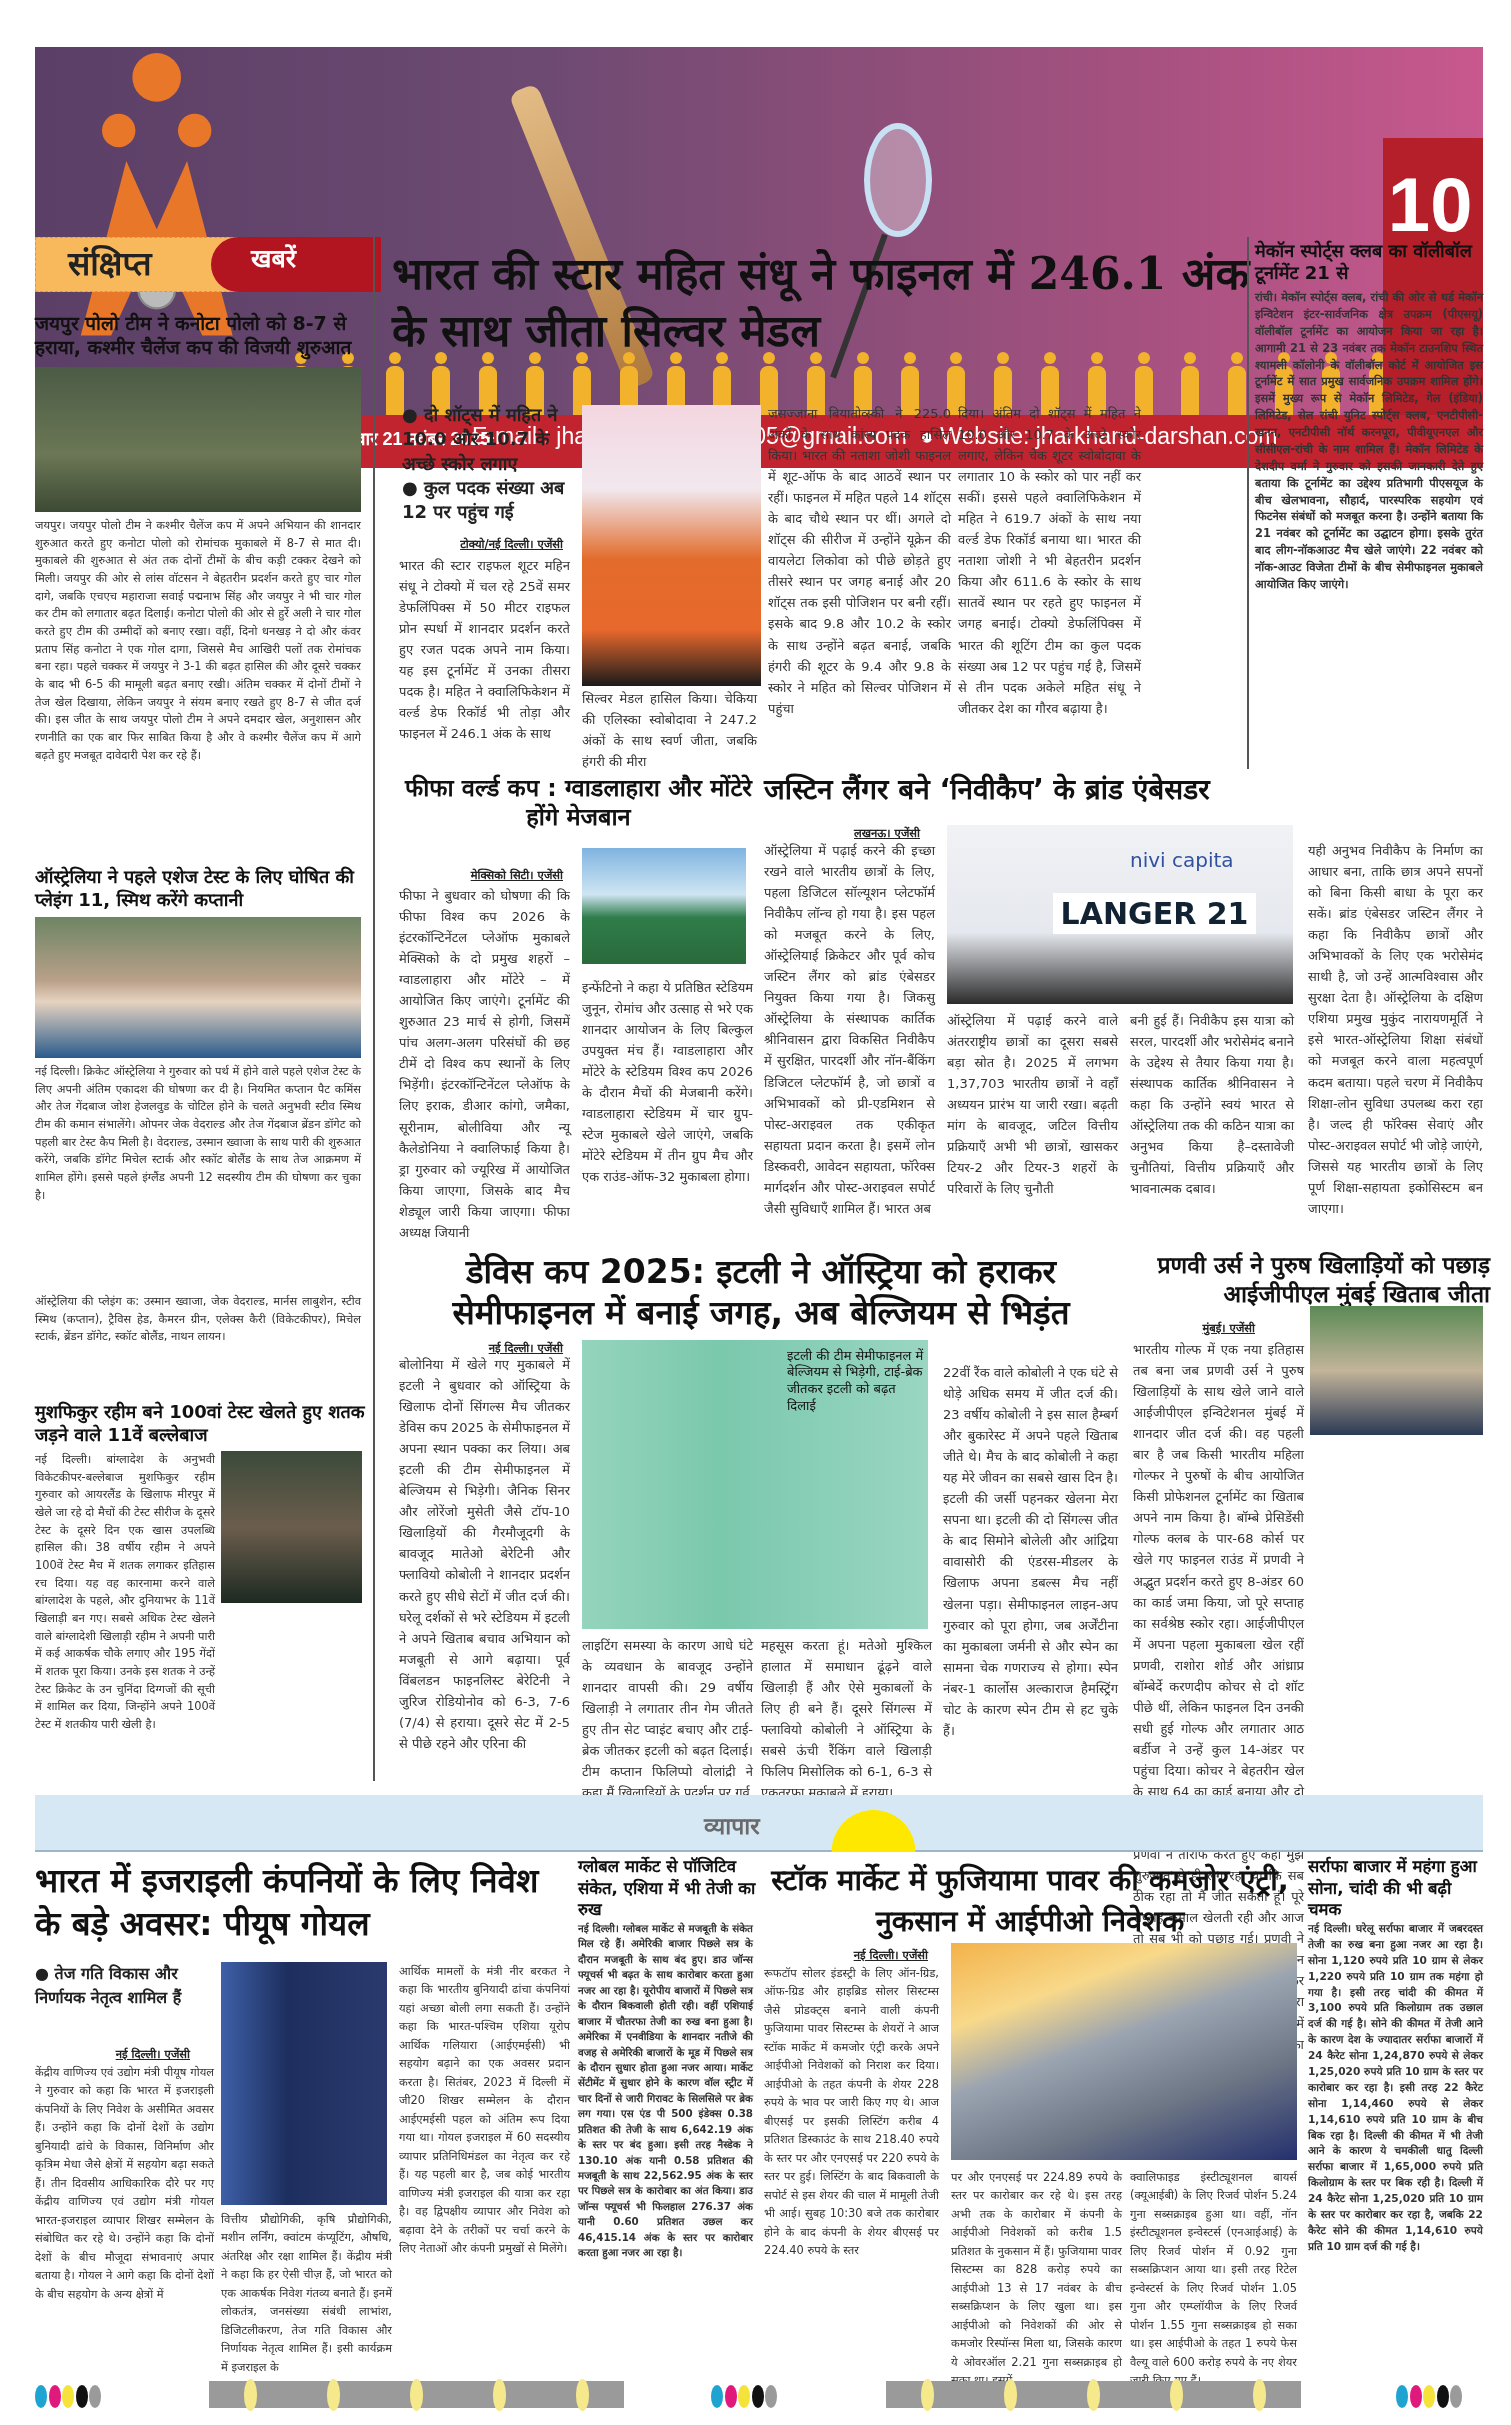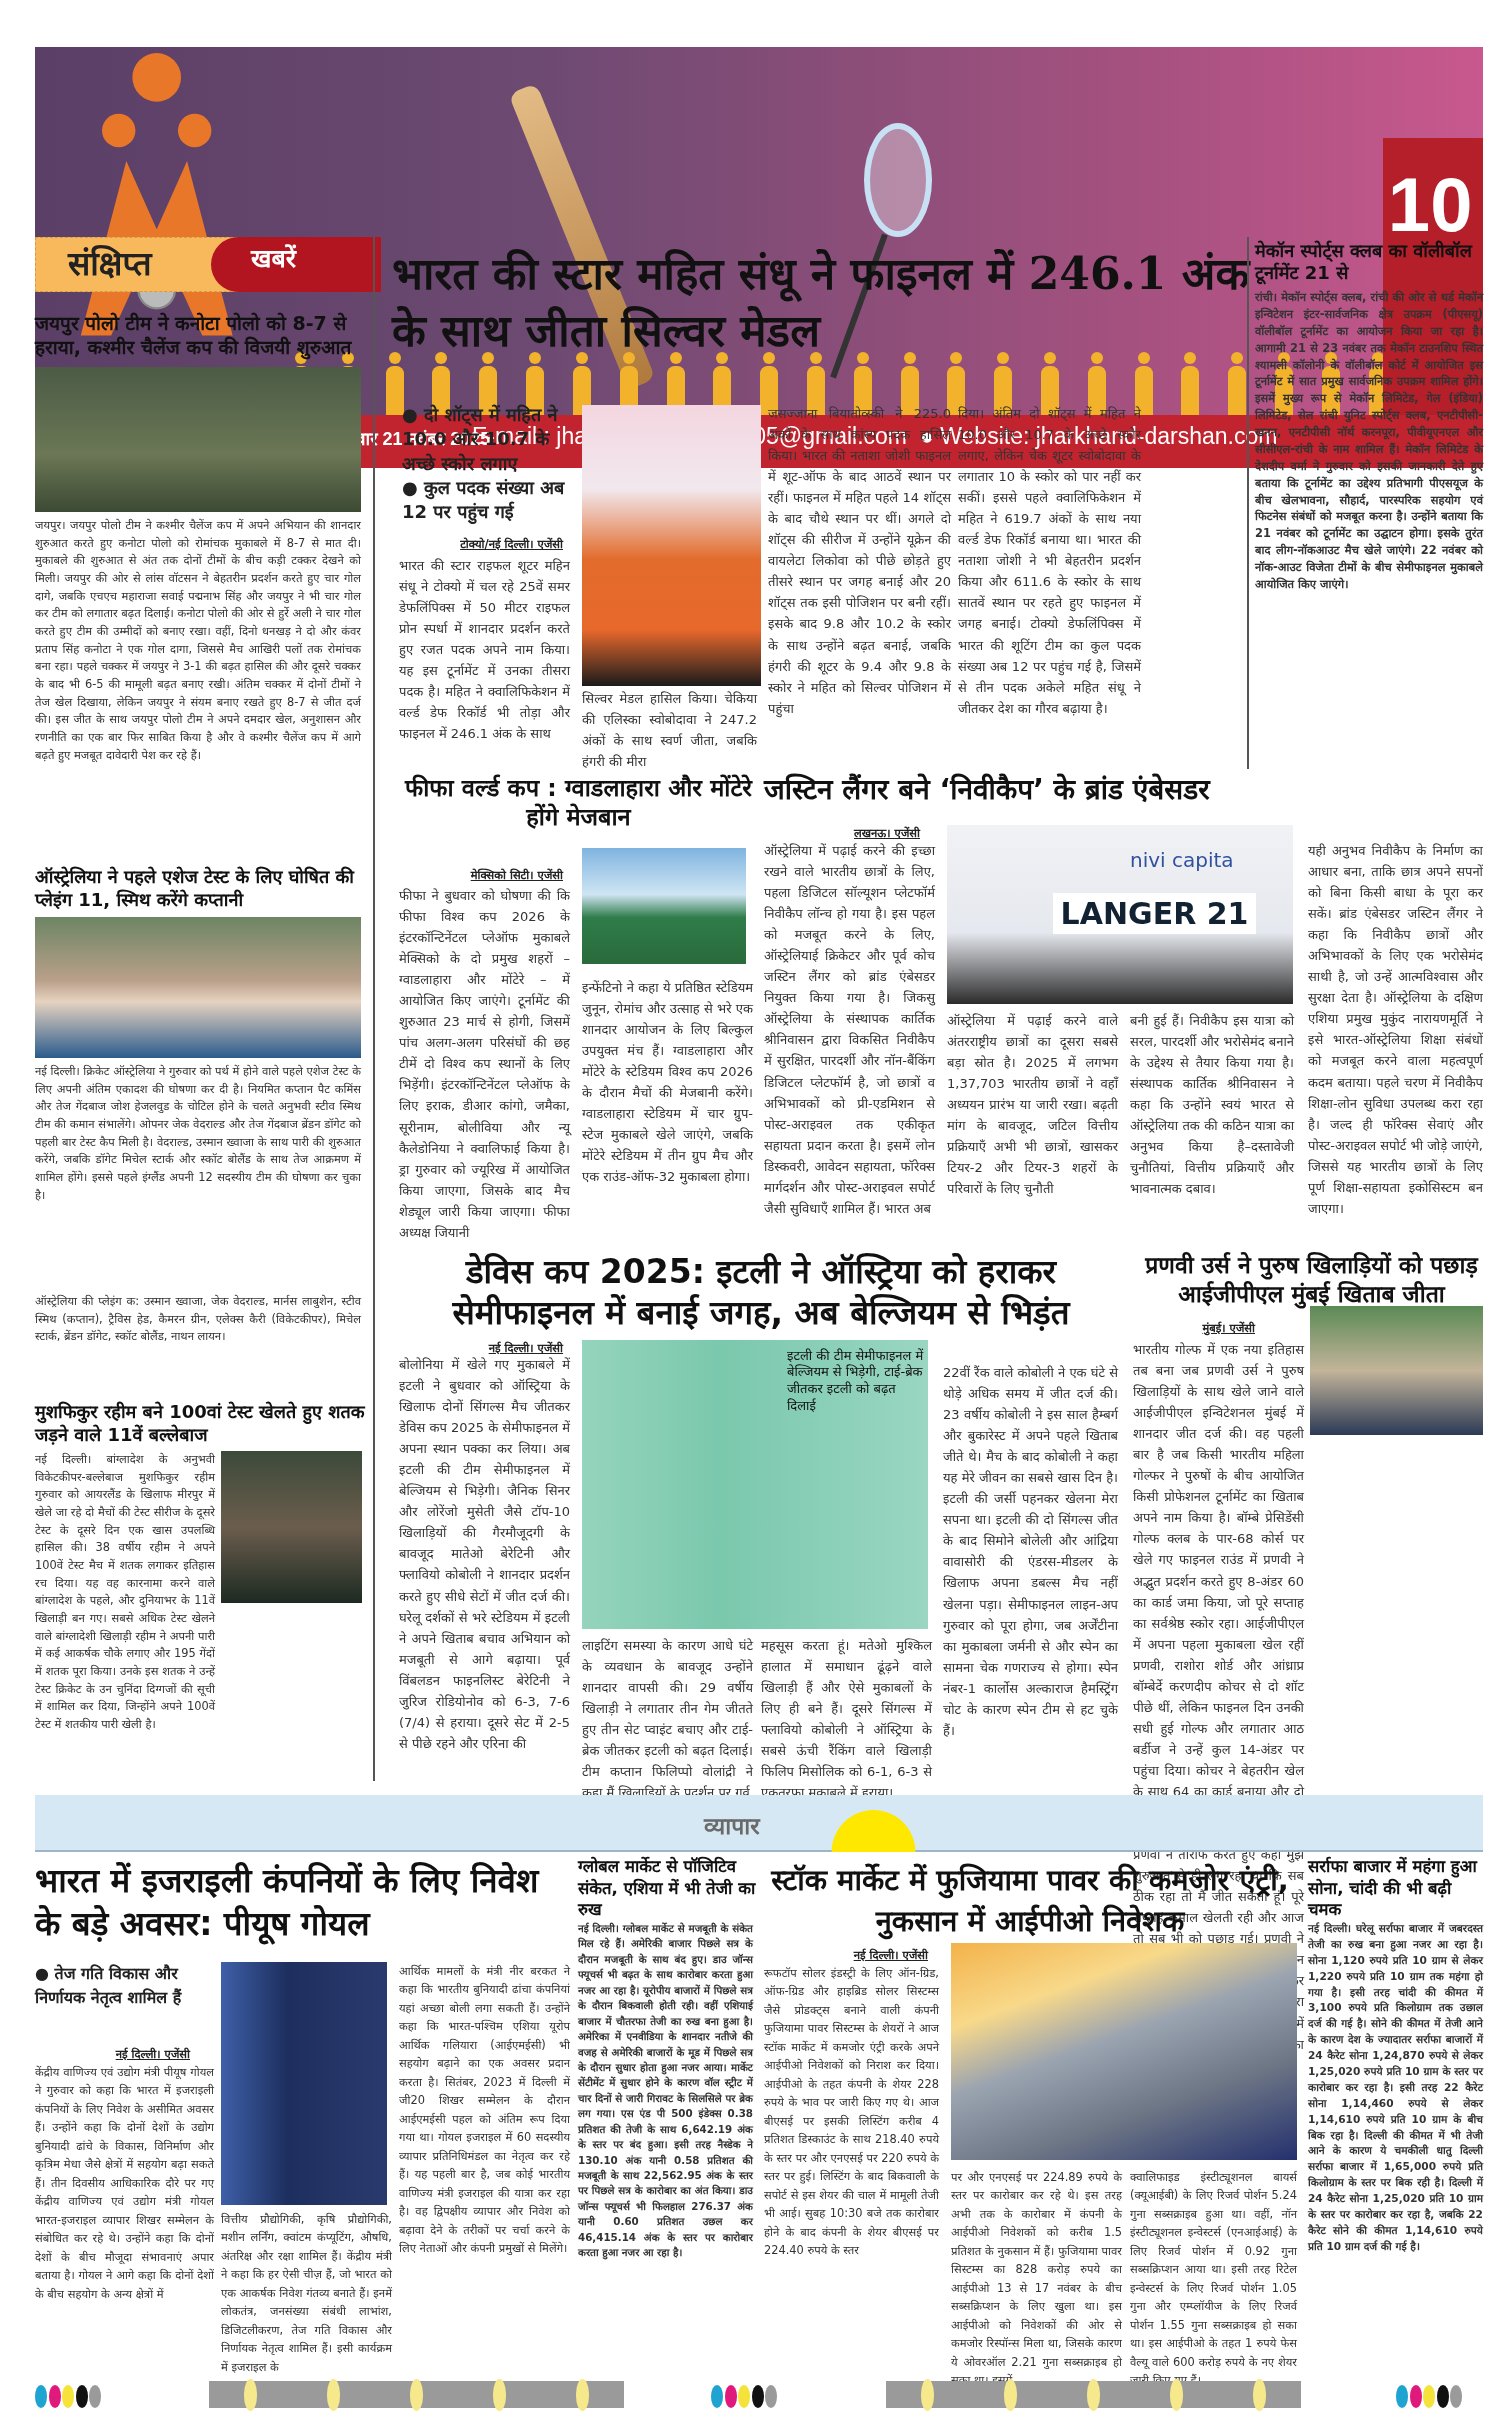--- a/index.html
+++ b/index.html
@@ -229,21 +229,21 @@
 <div class="abs hl" style="left:396px;top:1251px;width:730px;font-size:33px;text-align:center;line-height:1.25">डेविस कप 2025: इटली ने ऑस्ट्रिया को हराकर सेमीफाइनल में बनाई जगह, अब बेल्जियम से भिड़ंत</div>
 <div class="abs dl" style="left:426px;top:1340px;width:137px">नई दिल्ली। एजेंसी</div>
 <div class="abs body" style="left:399px;top:1354px;width:171px">बोलोनिया में खेले गए मुकाबले में इटली ने बुधवार को ऑस्ट्रिया के खिलाफ दोनों सिंगल्स मैच जीतकर डेविस कप 2025 के सेमीफाइनल में अपना स्थान पक्का कर लिया। अब इटली की टीम सेमीफाइनल में बेल्जियम से भिड़ेगी। जैनिक सिनर और लोरेंजो मुसेती जैसे टॉप-10 खिलाड़ियों की गैरमौजूदगी के बावजूद मातेओ बेरेटिनी और फ्लावियो कोबोली ने शानदार प्रदर्शन करते हुए सीधे सेटों में जीत दर्ज की। घरेलू दर्शकों से भरे स्टेडियम में इटली ने अपने खिताब बचाव अभियान को मजबूती से आगे बढ़ाया। पूर्व विंबलडन फाइनलिस्ट बेरेटिनी ने जुरिज रोडियोनोव को 6-3, 7-6 (7/4) से हराया। दूसरे सेट में 2-5 से पीछे रहने और एरिना की</div>
 <div class="abs img" style="left:582px;top:1340px;width:346px;height:289px;background:linear-gradient(90deg,#95d4bd,#7ac8ad 40%,#9ad6c2)">
   <div class="abs" style="left:205px;top:7.6px;width:137px;font-size:13px;font-weight:normal;color:#111;line-height:1.3">इटली की टीम सेमीफाइनल में बेल्जियम से भिड़ेगी, टाई-ब्रेक जीतकर इटली को बढ़त दिलाई</div>
 </div>
 <div class="abs body" style="left:582px;top:1635px;width:171px">लाइटिंग समस्या के कारण आधे घंटे के व्यवधान के बावजूद उन्होंने शानदार वापसी की। 29 वर्षीय खिलाड़ी ने लगातार तीन गेम जीतते हुए तीन सेट प्वाइंट बचाए और टाई-ब्रेक जीतकर इटली को बढ़त दिलाई। टीम कप्तान फिलिप्पो वोलांद्री ने कहा मैं खिलाड़ियों के प्रदर्शन पर गर्व</div>
 <div class="abs body" style="left:761px;top:1635px;width:171px">महसूस करता हूं। मतेओ मुश्किल हालात में समाधान ढूंढ़ने वाले खिलाड़ी हैं और ऐसे मुकाबलों के लिए ही बने हैं। दूसरे सिंगल्स में फ्लावियो कोबोली ने ऑस्ट्रिया के सबसे ऊंची रैंकिंग वाले खिलाड़ी फिलिप मिसोलिक को 6-1, 6-3 से एकतरफा मुकाबले में हराया।</div>
 <div class="abs body" style="left:943px;top:1362px;width:175px">22वीं रैंक वाले कोबोली ने एक घंटे से थोड़े अधिक समय में जीत दर्ज की। 23 वर्षीय कोबोली ने इस साल हैम्बर्ग और बुकारेस्ट में अपने पहले खिताब जीते थे। मैच के बाद कोबोली ने कहा यह मेरे जीवन का सबसे खास दिन है। इटली की जर्सी पहनकर खेलना मेरा सपना था। इटली की दो सिंगल्स जीत के बाद सिमोने बोलेली और आंद्रिया वावासोरी की एंडरस-मीडलर के खिलाफ अपना डबल्स मैच नहीं खेलना पड़ा। सेमीफाइनल लाइन-अप गुरुवार को पूरा होगा, जब अर्जेंटीना का मुकाबला जर्मनी से और स्पेन का सामना चेक गणराज्य से होगा। स्पेन नंबर-1 कार्लोस अल्काराज हैमस्ट्रिंग चोट के कारण स्पेन टीम से हट चुके हैं।</div>
 
-<div class="abs hl" style="left:1133px;top:1251px;width:357px;font-size:23px;text-align:center;line-height:1.25">प्रणवी उर्स ने पुरुष खिलाड़ियों को पछाड़ आईजीपीएल मुंबई खिताब जीता</div>
+<div class="abs hl" style="left:1133px;top:1251px;width:357px;font-size:23px;text-align:right;line-height:1.25">प्रणवी उर्स ने पुरुष खिलाड़ियों को पछाड़ आईजीपीएल मुंबई खिताब जीता</div>
 <div class="abs dl" style="left:1141px;top:1320px;width:114px">मुंबई। एजेंसी</div>
 <div class="abs img" style="left:1310px;top:1306px;width:173px;height:129px;background:linear-gradient(180deg,#5b8a55,#c3b49a 50%,#2b3a55)"></div>
 <div class="abs body" style="left:1133px;top:1339px;width:171px">भारतीय गोल्फ में एक नया इतिहास तब बना जब प्रणवी उर्स ने पुरुष खिलाड़ियों के साथ खेले जाने वाले आईजीपीएल इन्विटेशनल मुंबई में शानदार जीत दर्ज की। वह पहली बार है जब किसी भारतीय महिला गोल्फर ने पुरुषों के बीच आयोजित किसी प्रोफेशनल टूर्नामेंट का खिताब अपने नाम किया है। बॉम्बे प्रेसिडेंसी गोल्फ क्लब के पार-68 कोर्स पर खेले गए फाइनल राउंड में प्रणवी ने अद्भुत प्रदर्शन करते हुए 8-अंडर 60 का कार्ड जमा किया, जो पूरे सप्ताह का सर्वश्रेष्ठ स्कोर रहा। आईजीपीएल में अपना पहला मुकाबला खेल रहीं प्रणवी, राशोरा शोर्ड और आंध्राप्र बॉम्बेर्दे करणदीप कोचर से दो शॉट पीछे थीं, लेकिन फाइनल दिन उनकी सधी हुई गोल्फ और लगातार आठ बर्डीज ने उन्हें कुल 14-अंडर पर पहुंचा दिया। कोचर ने बेहतरीन खेल के साथ 64 का कार्ड बनाया और दो ईगल लगाए, लेकिन वे 12-अंडर पर दूसरे स्थान पर रहे। जीत के बाद प्रणवी ने तारीफ करते हुए कहा मुझे शुरुआत से ही लग रहा था कि सब ठीक रहा तो मैं जीत सकती हूं। पूरे सप्ताह कमाल खेलती रही और आज तो सब भी को पछाड़ गई। प्रणवी ने जीत के बाद कहा अभी भी यकीन नहीं हो रहा है कि मैंने यह कर दिखाया। लड़कों के साथ खेलना मेरा अलग अनुभव है और यह फॉर्मेट हमें अपने खेल का स्तर परखने का बेहतरीन मौका देता है।</div>
 
 <div id="biz-band" class="abs"></div>
 <div id="biz-coin" class="abs"></div>
 <div id="biz-label" class="abs">व्यापार</div>
 
 <div class="abs hl" style="left:35px;top:1860px;width:532px;font-size:33px;line-height:1.3">भारत में इजराइली कंपनियों के लिए निवेश के बड़े अवसर: पीयूष गोयल</div>
 <div class="abs" style="left:35px;top:1962px;width:175px;font-size:16px;font-weight:bold;line-height:1.5">● <span>तेज गति विकास और निर्णायक नेतृत्व शामिल हैं</span></div>

